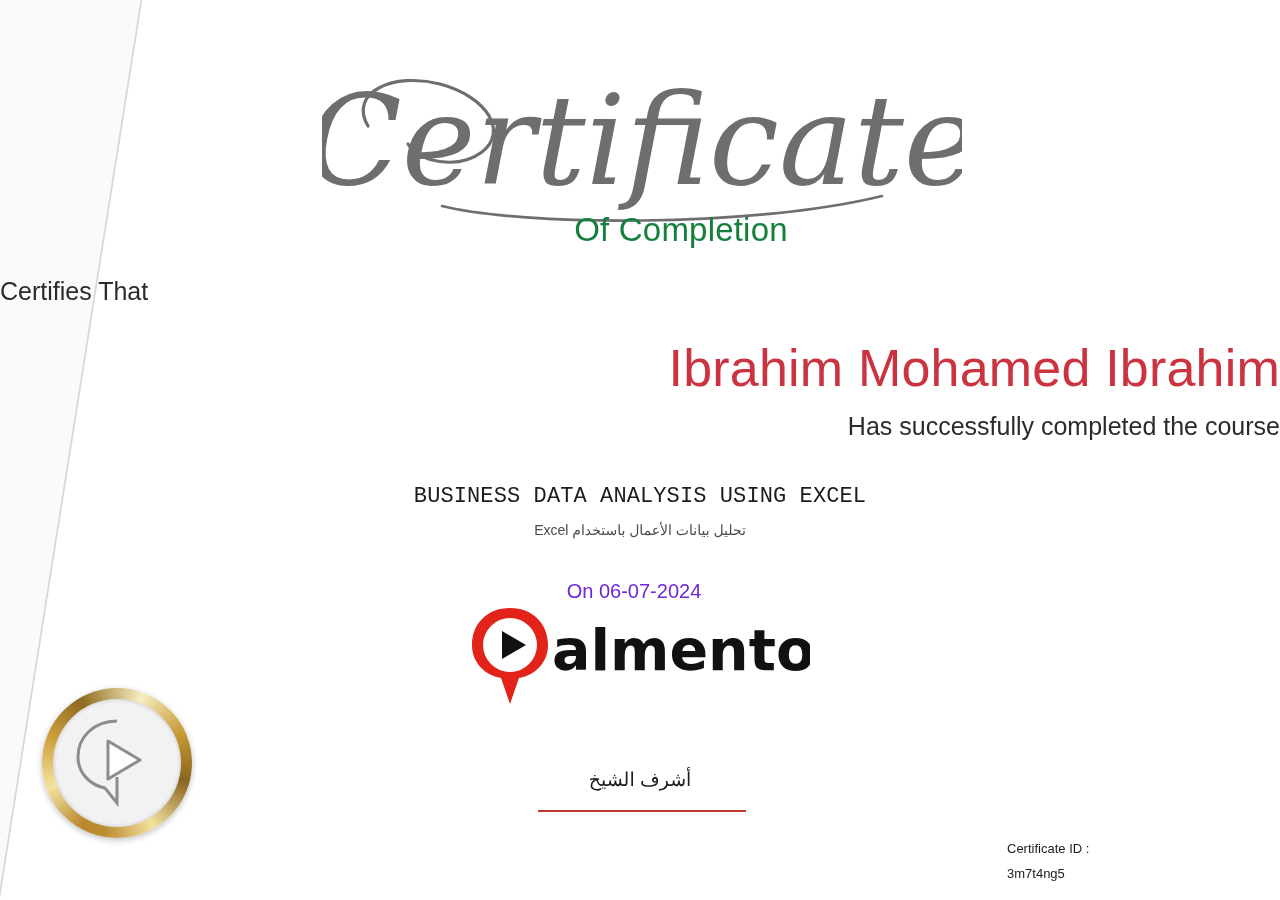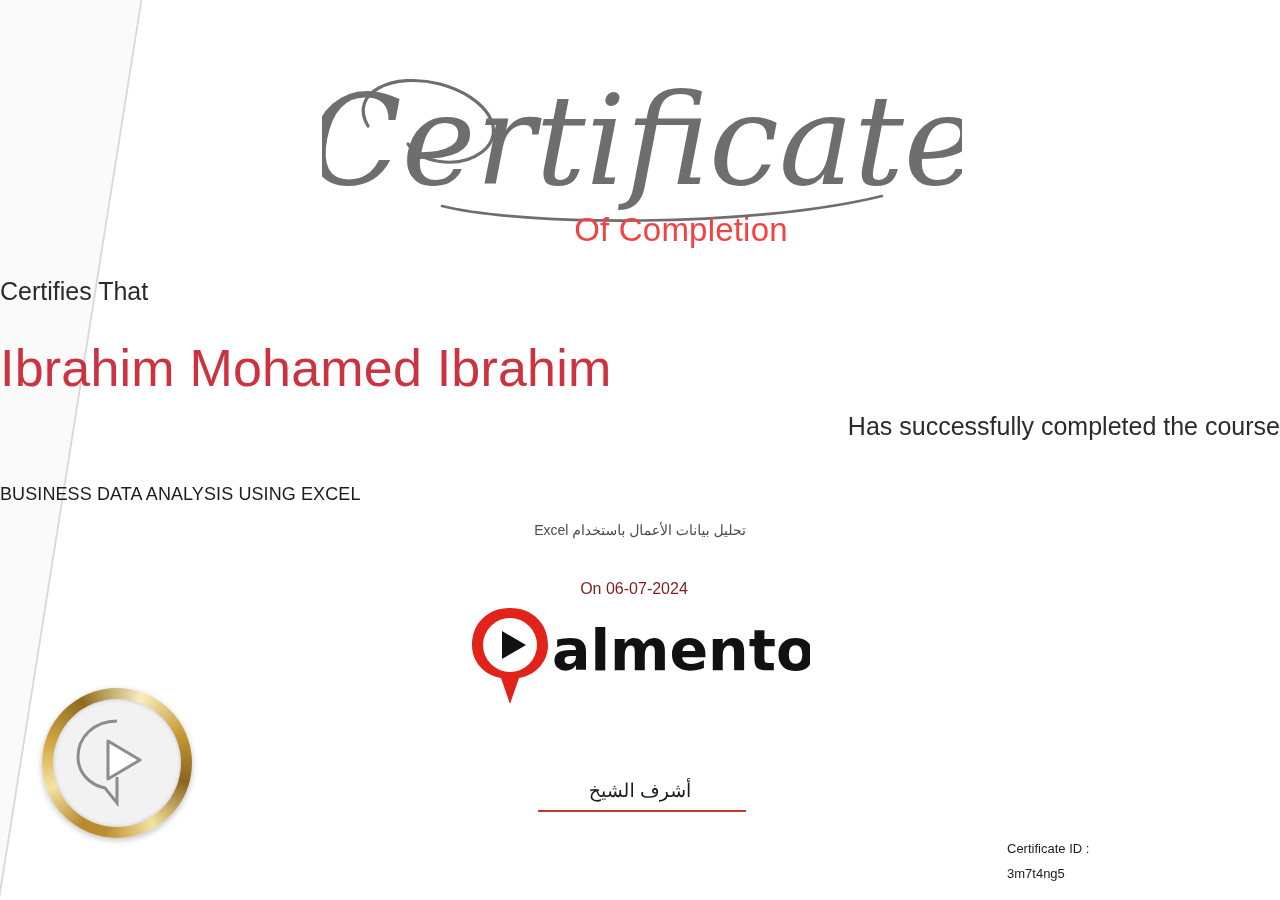--- a/index.html
+++ b/index.html
@@ -88,75 +88,76 @@
   }
   .cert-script svg { display: block; margin: 0 auto; }
 
   .of-completion {
     position: absolute;
     left: 0; right: 0;
     top: 211px;
     text-align: center;
     font-size: 33px;
     letter-spacing: .2px;
-    color: #ef4444;
+    color: #15803d;
     padding-left: 82px;
   }
 
   .certifies {
     position: absolute;
     left: 0; right: 0;
     top: 277px;
     text-align: left;
     font-size: 25px;
     color: #2b2b2b;
   }
   .recipient {
     position: absolute;
     left: 0; right: 0;
     top: 338px;
-    text-align: left;
+    text-align: right;
     font-size: 52px;
     color: #cc3340;
     font-weight: 400;
     letter-spacing: .2px;
   }
   .completed-line {
     position: absolute;
     left: 0; right: 0;
     top: 412px;
     text-align: right;
     font-size: 25px;
     color: #2b2b2b;
   }
   .course-en {
     position: absolute;
     left: 0; right: 0;
     top: 484px;
-    text-align: left;
-    font-size: 18px;
+    text-align: center;
+    font-size: 22px;
     color: #1c1c1c;
     letter-spacing: .1px;
+    font-family: Liberation Mono, monospace;
   }
   .course-ar {
     position: absolute;
     left: 0; right: 0;
     top: 522px;
     text-align: center;
     font-size: 14px;
     color: #4c4c4c;
     direction: rtl;
   }
   .on-date {
     position: absolute;
     left: 0; right: 12px;
     top: 580px;
     text-align: center;
-    font-size: 16px;
-    color: #7f1d1d;
+    font-size: 20px;
+    color: #6d28d9;
   }
 
   
   .logo {
     position: absolute;
     left: 0; right: 0;
     top: 604px;
     display: flex;
     justify-content: center;
     align-items: center;
@@ -165,21 +166,20 @@
 
   
   .signature {
     position: absolute;
     left: 0; right: 0;
     top: 768px;
     text-align: center;
     font-size: 19px;
     color: #1c1c1c;
     direction: rtl;
-    margin-top: 11px;
   }
   .signature-rule {
     position: absolute;
     left: 538px;
     top: 810px;
     width: 208px;
     height: 2px;
     background: #c0392f;
   }
 

